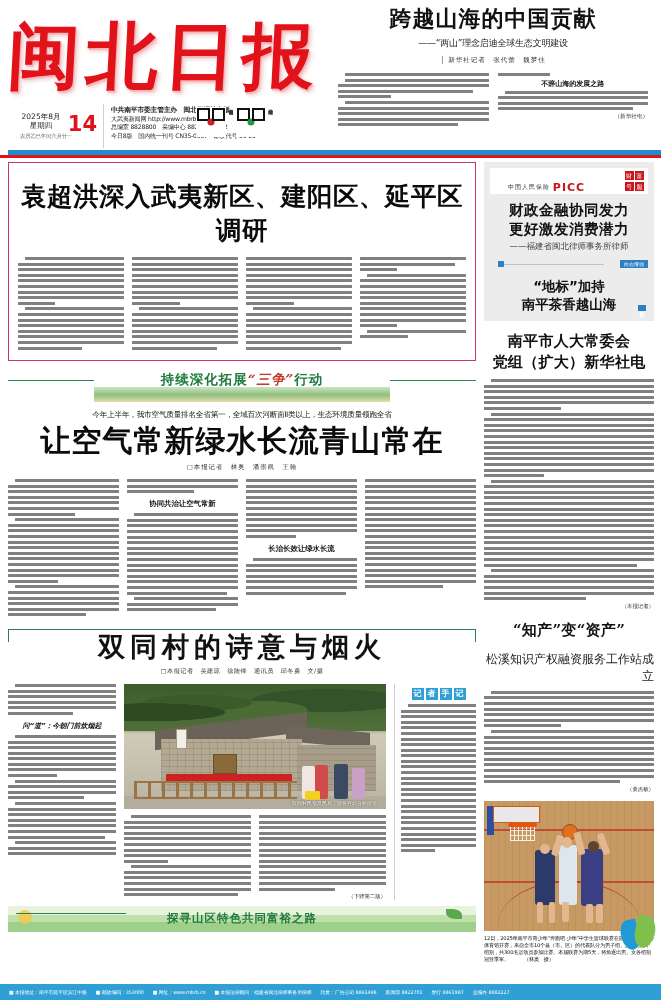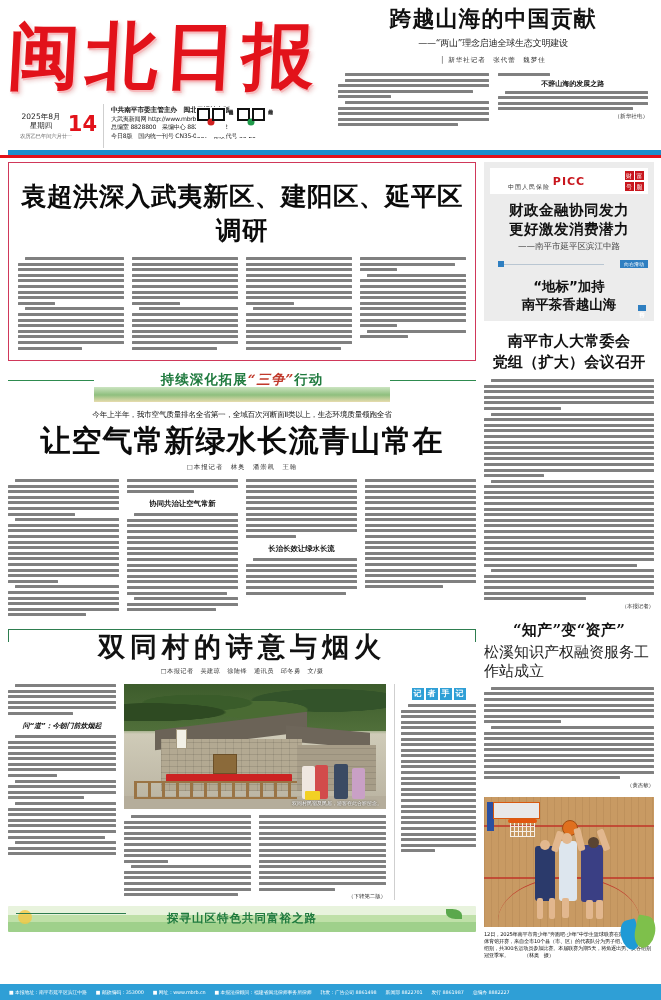--- a/index.html
+++ b/index.html
@@ -181,40 +181,40 @@
 
   .jizhe{display:flex;gap:2px;justify-content:center;margin:4px 0 4px;}
   .jizhe span{
     display:inline-block;width:12px;height:12px;background:#2f9fd6;color:#fff;
     font-size:8px;line-height:12px;text-align:center;font-weight:700;
   }
 
   
   .rightcol{position:absolute;left:484px;top:4px;width:170px;}
   .ad-picc{background:#ececec;padding:6px 6px 8px;}
-  .picc-logo{background:#fff;height:26px;display:flex;align-items:center;justify-content:center;gap:3px;position:relative;}
+  .picc-logo{background:#fff;height:26px;display:flex;align-items:flex-end;justify-content:center;gap:3px;position:relative;}
   .picc-logo .pt{font-size:11px;font-weight:700;color:#c8161d;letter-spacing:1px;font-family:"DejaVu Sans",sans-serif;}
   .picc-logo .pc{font-size:6px;color:#333;position:absolute;left:18px;top:15px;letter-spacing:1px;}
   .picc-logo .sq{position:absolute;right:4px;top:3px;display:grid;grid-template-columns:9px 9px;gap:1.5px;}
   .picc-logo .sq i{display:block;width:9px;height:9px;background:#c8161d;color:#fff;font-size:6px;line-height:9px;text-align:center;font-style:normal;}
   .ad-picc h3{font-size:14.5px;font-weight:700;color:#111;text-align:center;line-height:19px;margin-top:7px;letter-spacing:.5px;}
   .ad-picc .sub{font-size:8.5px;color:#444;text-align:center;margin-top:2px;}
   .ad-picc .slider{margin-top:7px;height:8px;position:relative;}
   .ad-picc .slider .track{position:absolute;left:10px;right:44px;top:3.5px;height:1.2px;background:#b9c6d2;}
   .ad-picc .slider .knob{position:absolute;left:8px;top:1px;width:6px;height:6px;background:#2f7fc1;}
   .ad-picc .slider .pill{position:absolute;right:0;top:0;height:8px;padding:0 4px;background:#2f7fc1;color:#fff;font-size:5px;line-height:8px;}
   .ad-picc h4{font-size:13.5px;font-weight:700;color:#111;text-align:center;line-height:18px;margin-top:9px;}
   .ad-picc .vtag{position:absolute;right:8px;bottom:10px;background:#2f7fc1;color:#fff;font-size:5px;writing-mode:vertical-rl;padding:3px 1px;line-height:6px;}
 
   .side-story{margin-top:10px;}
   .side-story h3{
     font-family:"DejaVu Serif","Liberation Serif",serif;
     font-size:15px;font-weight:700;color:#111;text-align:center;line-height:21px;letter-spacing:.3px;
   }
-  .side-story .shoulder{font-size:15px;text-align:left;color:#222;margin-top:2px;}
+  .side-story .shoulder{font-size:12px;text-align:right;color:#222;margin-top:10px;}
   .side-story .txt{margin-top:6px;}
   .side-sig{font-size:5.4px;text-align:right;color:#333;margin-top:2px;}
 
   
   .bball{position:relative;height:130px;overflow:hidden;margin-top:8px;background:#c89a63;}
   .bb-floor{position:absolute;inset:0;background:linear-gradient(180deg,#d9a96e 0%, #caa063 40%, #d6a96f 100%);
     background-image:repeating-linear-gradient(90deg,rgba(120,80,40,.12) 0 1px,transparent 1px 7px);}
   .bb-line1{position:absolute;left:0;top:22%;width:100%;height:1.5px;background:#c0392b;opacity:.8;}
   .bb-line2{position:absolute;left:0;top:62%;width:100%;height:1.5px;background:#c0392b;opacity:.8;}
   .bb-arc{position:absolute;left:8%;bottom:4%;width:84%;height:34%;border-top:1.5px solid #c0392b;border-radius:50%/100% 100% 0 0;}
@@ -669,34 +669,34 @@
           <span class="pc">中国人民保险</span>
           <span class="sq">
             <i>财</i>
             <i>富</i>
             <i>号</i>
             <i>服</i>
           </span>
         </div>
         <h3>财政金融协同发力</h3>
         <h3 style="margin-top:0">更好激发消费潜力</h3>
-        <div class="sub">——南平市延平区滨江中路</div>
+        <div class="sub">——福建省闽北律师事务所律师</div>
         <div class="slider">
           <span class="track"></span>
           <span class="knob"></span>
           <span class="pill">向右滑动</span>
         </div>
         <h4>“地标”加持</h4>
         <h4 style="margin-top:0">南平茶香越山海</h4>
         <div class="vtag">广告特刊</div>
       </div>
 
       <div class="side-story">
         <h3>南平市人大常委会</h3>
-        <h3>党组（扩大）会议召开</h3>
+        <h3>党组（扩大）新华社电</h3>
         <div class="txt">
           <div class="tl s100 ind"></div>
             <div class="tl s100"></div>
             <div class="tl s100"></div>
             <div class="tl s100"></div>
           <div class="tl s100"></div>
             <div class="tl s45"></div>
           <div class="tl s100 ind"></div>
             <div class="tl s100"></div>
             <div class="tl s100"></div>

